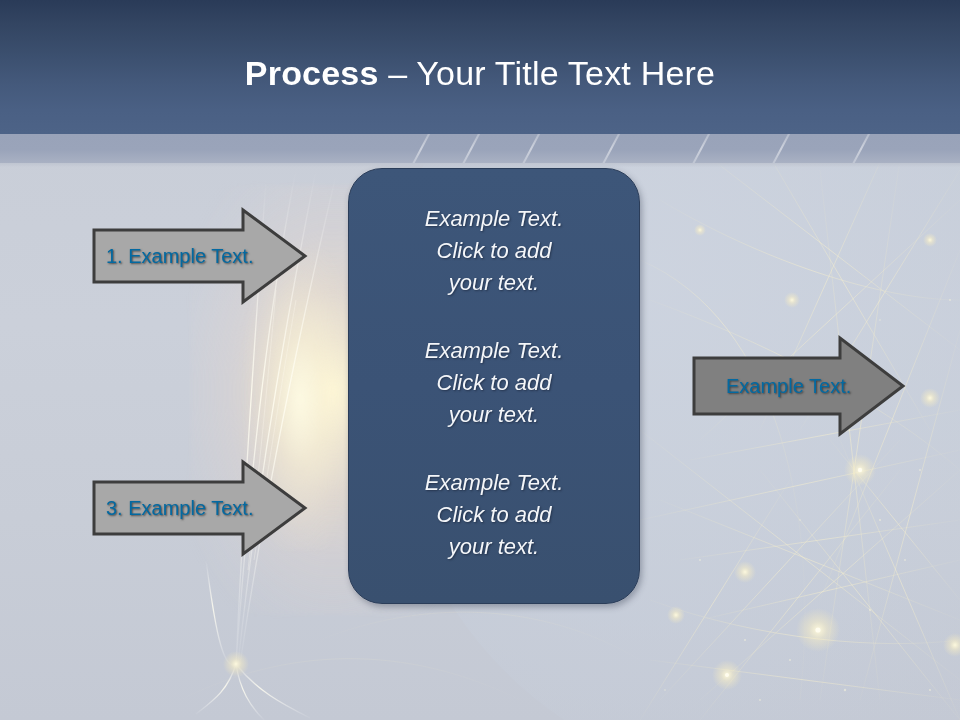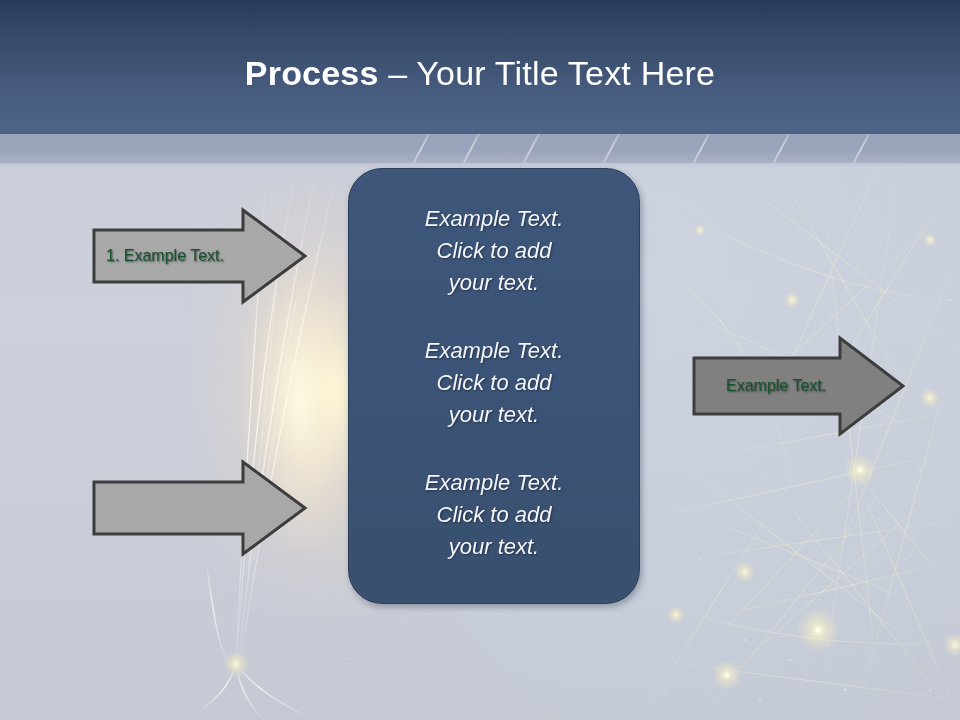--- a/index.html
+++ b/index.html
@@ -144,22 +144,22 @@
   }
   .panel-para:last-child { margin-bottom: 0; }
 
   
   .arrow {
     position: absolute;
   }
   .arrow svg { display: block; overflow: visible; }
   .arrow-label {
     position: absolute;
-    color: #14532d;
-    font-size: 16px;
+    color: #0369a1;
+    font-size: 20px;
     line-height: 22px;
     white-space: nowrap;
     text-shadow: 1px 1px 2px rgba(40,40,40,0.75);
     pointer-events: none;
   }
 
   
   #arrow-1 { left: 92px; top: 208px; width: 215px; height: 96px; }
   #arrow-2 { left: 92px; top: 336px; width: 215px; height: 96px; }
   #arrow-3 { left: 92px; top: 460px; width: 215px; height: 96px; }
@@ -305,20 +305,21 @@
       <polygon points="2,22 151,22 151,2 213,48 151,94 151,74 2,74" fill="#a8a8a8" stroke="#3d3d3d" stroke-width="3" stroke-linejoin="miter"></polygon>
     </svg>
     <span class="arrow-label">1. Example Text.</span>
   </div>
 
 
   <div class="arrow" id="arrow-3">
     <svg width="215" height="96" viewBox="0 0 215 96">
       <polygon points="2,22 151,22 151,2 213,48 151,94 151,74 2,74" fill="#a8a8a8" stroke="#3d3d3d" stroke-width="3" stroke-linejoin="miter"></polygon>
     </svg>
+    <span class="arrow-label">3. Example Text.</span>
   </div>
 
   <div class="centre-panel">
     <p class="panel-para">Example Text.
 Click  to add
 your text.</p>
     <p class="panel-para">Example Text.
 Click  to add
 your text.</p>
     <p class="panel-para">Example Text.

